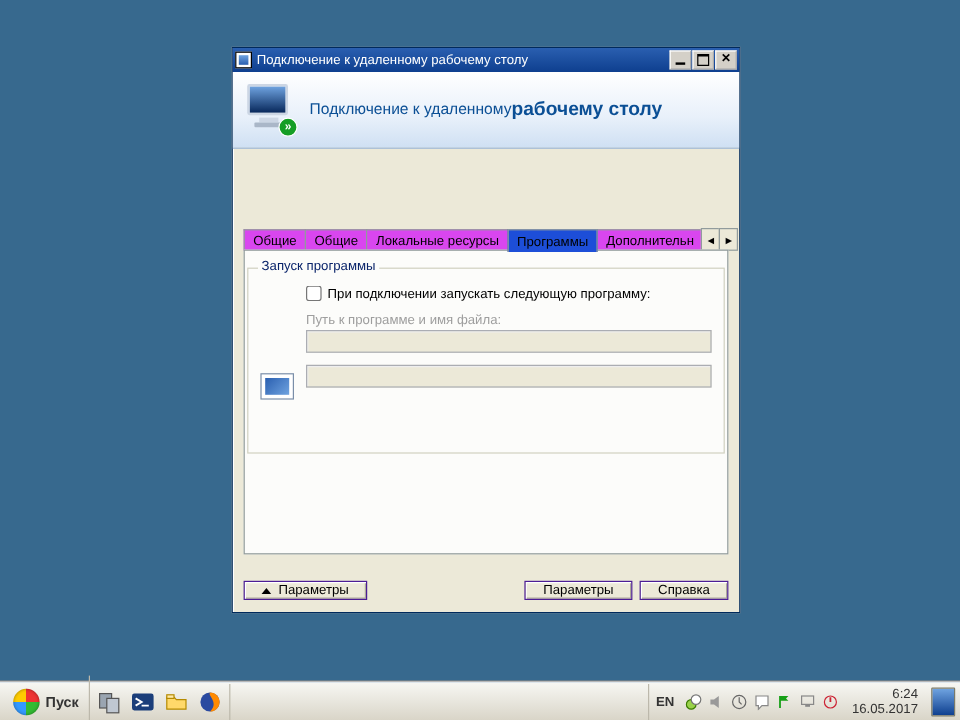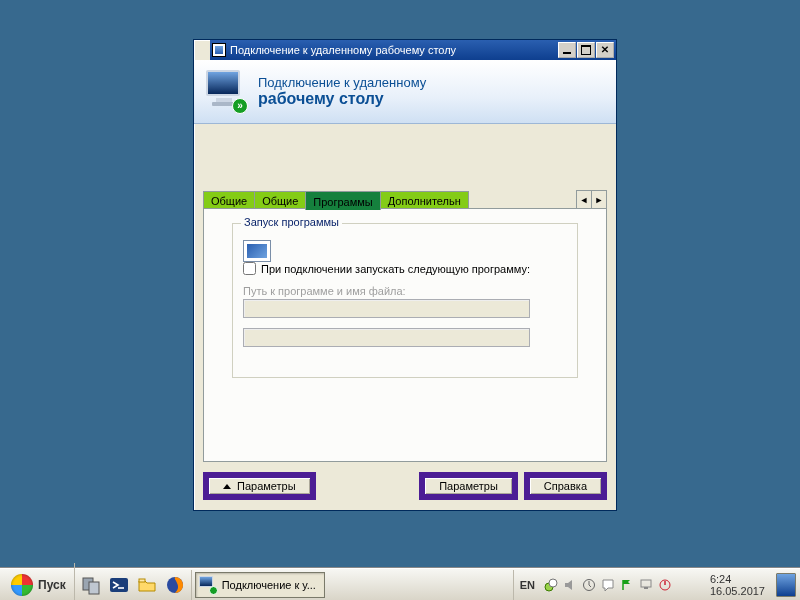--- a/index.html
+++ b/index.html
@@ -21,21 +21,20 @@
     box-shadow: inset 1px 1px 0 #fff;
     font-size: 11px;
   }
   
   .titlebar {
     display: flex; align-items: center;
     height: 20px;
     background: linear-gradient(#2a5fb0, #0e3f8f);
     color: #fff;
     padding-left: 2px;
-    margin-left: 16px;
   }
   .titlebar .ticon {
     width: 14px; height: 14px;
     background: #fff;
     border: 1px solid #000;
     margin-right: 4px;
     position: relative;
   }
   .titlebar .ticon::before {
     content: "";
@@ -92,46 +91,46 @@
   }
   .monitor-icon .badge {
     position:absolute; right:0; bottom:0;
     width:16px; height:16px; border-radius:50%;
     background:#159e25;
     border:1px solid #fff;
     color:#fff; font-weight:bold;
     display:flex; align-items:center; justify-content:center;
     font-size:10px;
   }
-  .header-text { display:flex; flex-direction:column; }
+  .header-text { display:flex; flex-direction:row;text-align:right; }
   .header-text .line1 { color:#0b4f95; font-size:13px; }
   .header-text .line2 { color:#0b4f95; font-size:16px; font-weight:bold; }
 
   
   .tabs-wrap {
     position:absolute;
     left:9px; right:9px; top:148px; bottom:48px;
   }
   .tab-row {
     display:flex; align-items:flex-end;
     height:21px;
     position:relative;
   }
   .tab {
     padding: 3px 7px 2px 7px;
-    background:#84cc16;
+    background:#d946ef;
     border:1px solid #919b9c;
     border-bottom:none;
     margin-right:-1px;
     color:#000;
     white-space:nowrap;
     cursor:default;
   }
   .tab.active {
-    background:#15803d;
+    background:#1d4ed8;
     position:relative;
     z-index:2;
     padding-top:4px;
     margin-bottom:-1px;
   }
   .tab-arrow-group {
     margin-left:auto;
     display:flex;
   }
   .tab-arrow {
@@ -140,38 +139,38 @@
     border:1px solid #919b9c;
     display:flex; align-items:center; justify-content:center;
     font-size:9px;
     margin-left:-1px;
   }
   .tabpanel {
     position:absolute;
     left:0; right:0; top:20px; bottom:0;
     background:#fcfcfa;
     border:1px solid #919b9c;
-    padding: 10px 28px;
+    padding: 10px 2px;
   }
   
   .groupbox {
     border:1px solid #d0d0c0;
     position:relative;
     padding: 14px 10px 14px 10px;
     background:transparent;
     margin-top:4px;
     height:155px;
   }
   .groupbox .legend {
     position:absolute; top:-8px; left:8px;
     padding:0 3px;
     background:#fcfcfa;
     color:#0a246a;
   }
-  .gbrow { display:flex; align-items:flex-start;flex-direction:column; }
+  .gbrow { display:flex; align-items:flex-end; }
   .prog-icon {
     width:28px; height:22px;
     background:#fff;
     border:1px solid #7a8ea8;
     position:relative;
     margin-right:10px;
     margin-top:2px;
     flex:0 0 auto;
   }
   .prog-icon::before {
@@ -196,24 +195,24 @@
   }
   .txtbox.disabled { background:#ece9d8; color:#aaa; }
 
   
   .btnrow {
     position:absolute;
     left:9px; right:9px; bottom:10px;
     display:flex; align-items:center;
   }
   .winbtn {
-    height:28px;
+    height:16px;
     padding: 0 14px;
     background:#ece9d8;
-    border:6px solid #4c1d95;
+    border:1px solid #4c1d95;
     box-shadow: inset 1px 1px 0 #fff, inset -1px -1px 0 #aca899;
     display:inline-flex; align-items:center; justify-content:center;
     font-size:11px; color:#000;
   }
   .winbtn .arrow-up {
     width:0; height:0;
     border-left:4px solid transparent;
     border-right:4px solid transparent;
     border-bottom:5px solid #000;
     margin-right:6px;
@@ -276,26 +275,25 @@
     height:30px;
     padding-left:6px;
     gap:5px;
   }
   .lang { font-weight:bold; color:#333; font-size:11px; margin-right:4px; }
   .tri {
     font-size:12px;
     display:flex; align-items:center; justify-content:center;
   }
   .clock {
-    text-align:left;
+    text-align:right;
     font-size:11px;
     line-height:12px;
     padding:0 6px;
     color:#333;
-    margin-left:27px;
   }
   .deskbtn {
     width:20px; height:24px;
     background:linear-gradient(#6fa3e0,#0e3f8f);
     border:1px solid #7a7a6a;
     border-radius:1px;
   }
 </style>
 </head>
 <body>
@@ -322,20 +320,21 @@
     <div class="header-text">
       <div class="line1">Подключение к удаленному</div>
       <div class="line2">рабочему столу</div>
     </div>
   </div>
 
   <div class="tabs-wrap">
     <div class="tab-row">
       <div class="tab">Общие</div>
       <div class="tab">Общие</div>
+      <div class="tab">Локальные ресурсы</div>
       <div class="tab active">Программы</div>
       <div class="tab">Дополнительн</div>
       <div class="tab-arrow-group">
         <div class="tab-arrow">◄</div>
         <div class="tab-arrow">►</div>
       </div>
     </div>
 
     <div class="tabpanel">
       <div class="groupbox">
@@ -398,27 +397,20 @@
         </svg>
     </div>
     <div class="qlicon">
       <svg viewBox="0 0 20 20">
           <circle cx="10" cy="10" r="8" fill="#2a4aa0"></circle>
           <path d="M10 2 C15 2 18 6 18 10 C18 15 14 18 10 18 C13 15 14 12 12 8 C11 5 9 4 10 2z" fill="#ff8a00"></path>
         </svg>
     </div>
   </div>
 
-  <div class="task-btn active">
-    <div class="ticon2">
-        <div class="scr"></div>
-        <div class="bg"></div>
-      </div>
-    <span>Подключение к у...</span>
-  </div>
 
   <div class="tray">
     <span class="lang">EN</span>
     <span class="tri">
       <svg width="14" height="14" viewBox="0 0 14 14">
           <circle cx="5" cy="9" r="4" fill="#9ad24a" stroke="#3a7a00"></circle>
           <circle cx="9" cy="5" r="4" fill="#fff" stroke="#777"></circle>
         </svg>
     </span>
     <span class="tri">

